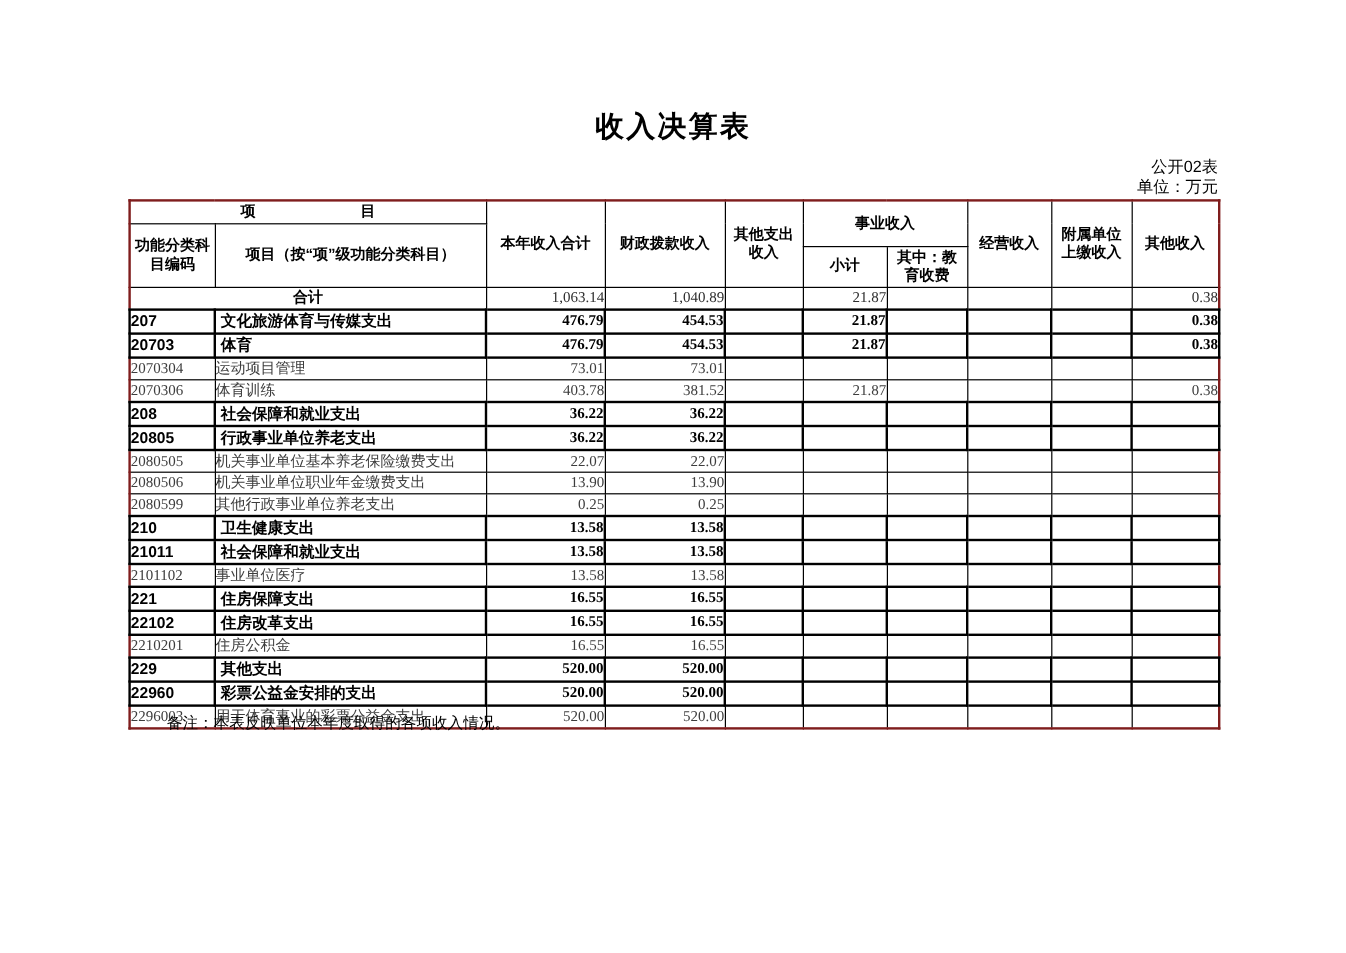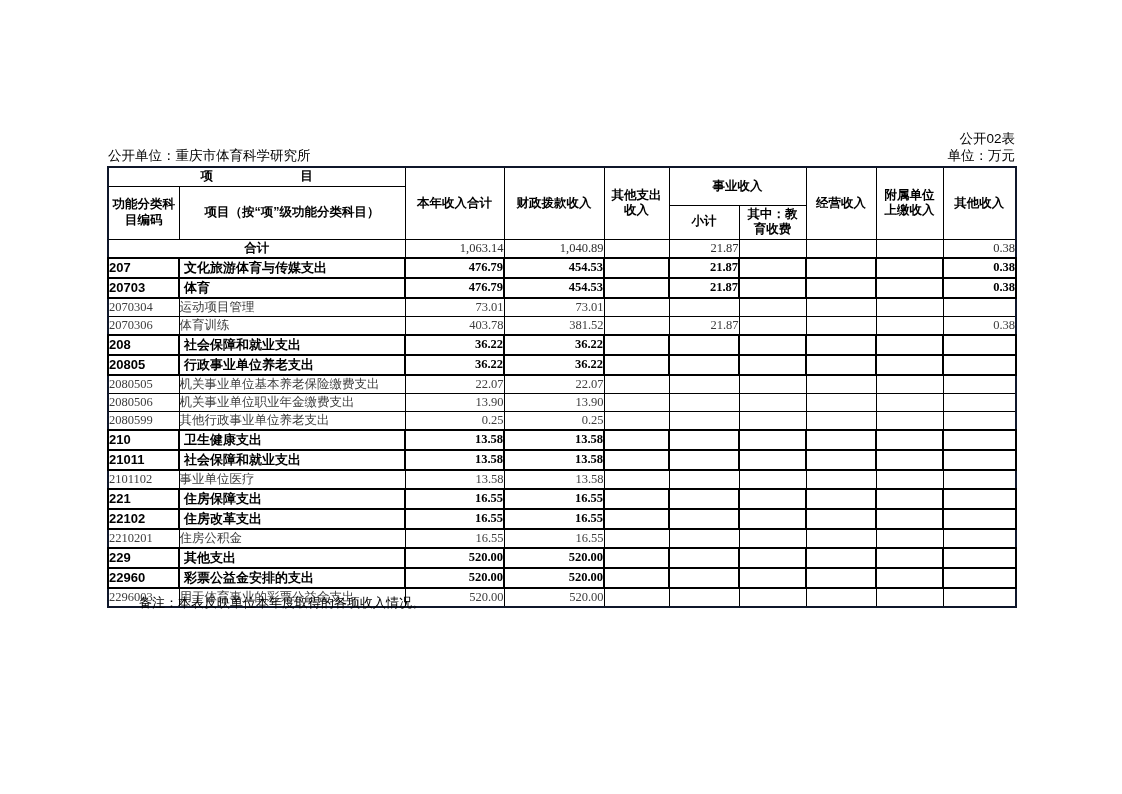--- a/index.html
+++ b/index.html
@@ -12,21 +12,21 @@
     font-size:24px; font-weight:bold; letter-spacing:2px; margin:0;
   }
   .sheet-label { position:absolute; top:130px; right:107px; font-size:13.5px; }
   .info-left   { position:absolute; top:147px; left:108px;  font-size:13.5px; }
   .info-year   { position:absolute; top:147px; left:0; width:100%; text-align:center; font-size:13.5px; }
   .info-right  { position:absolute; top:147px; right:107px; font-size:13.5px; }
 
   table.income {
     position:absolute; left:107px; top:166px; width:908px;
     border-collapse:collapse; table-layout:fixed;
-    border:2px solid #0f172a;
+    border:2px solid #7f1d1d;
   }
   .income th, .income td {
     border:1px solid #000; padding:0; overflow:hidden; box-sizing:border-box;
   }
   .income thead th {
     font-size:12.5px; font-weight:bold; text-align:center; vertical-align:middle;
     line-height:1.25; padding:1px 2px; white-space:pre-line;
   }
   .income thead tr.hr1 { height:17px; }
   .income thead tr.hr2 { height:19px; }
@@ -59,22 +59,22 @@
   }
   tr.section .cell-name { padding-left:4px;margin-left:41px; }
   tr.section .cell-num { font-weight:bold; color:#000; }
 
   .note { position:absolute; left:107px; top:594px; font-size:13px;margin-left:32px; }
 </style>
 </head>
 <body>
 
 <div class="page">
+  <h1 class="doc-title">收入决算表</h1>
   <div class="sheet-label">公开02表</div>
-  <div class="info-left">公开单位：重庆市体育科学研究所</div>
   <div class="info-right">单位：万元</div>
 
   <table class="income">
     <colgroup>
       <col style="width:71px">
         <col style="width:226px">
         <col style="width:99px">
         <col style="width:100px">
       <col style="width:65px">
         <col style="width:70px">

